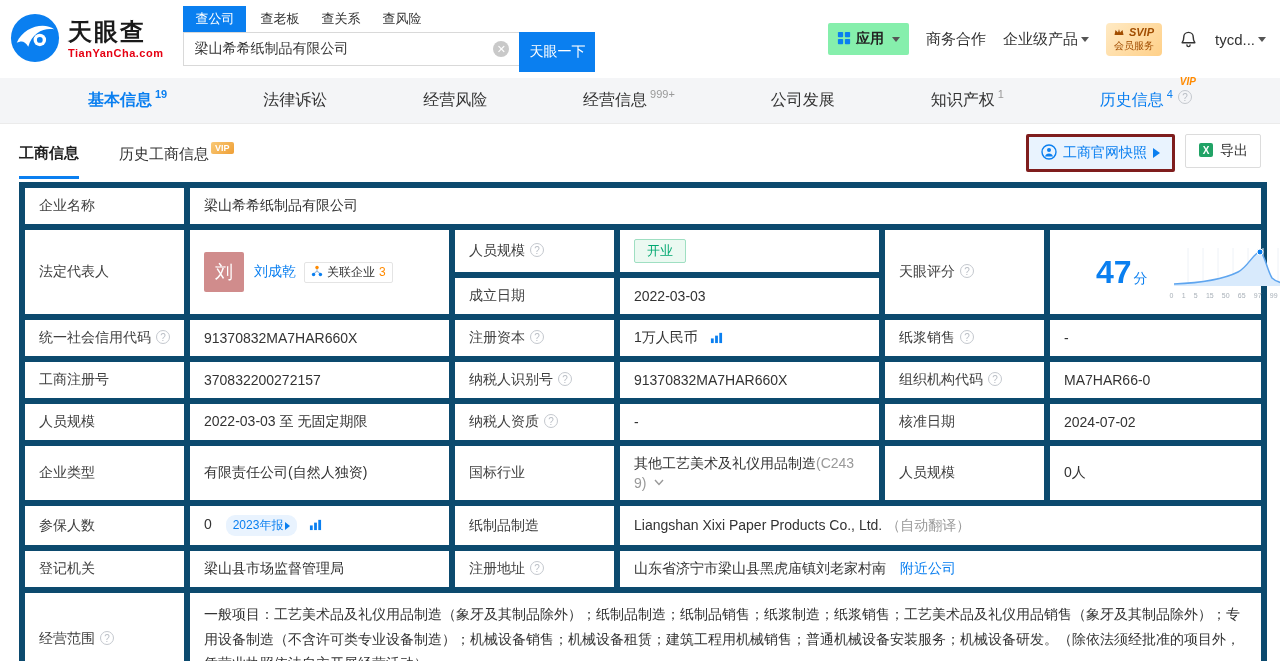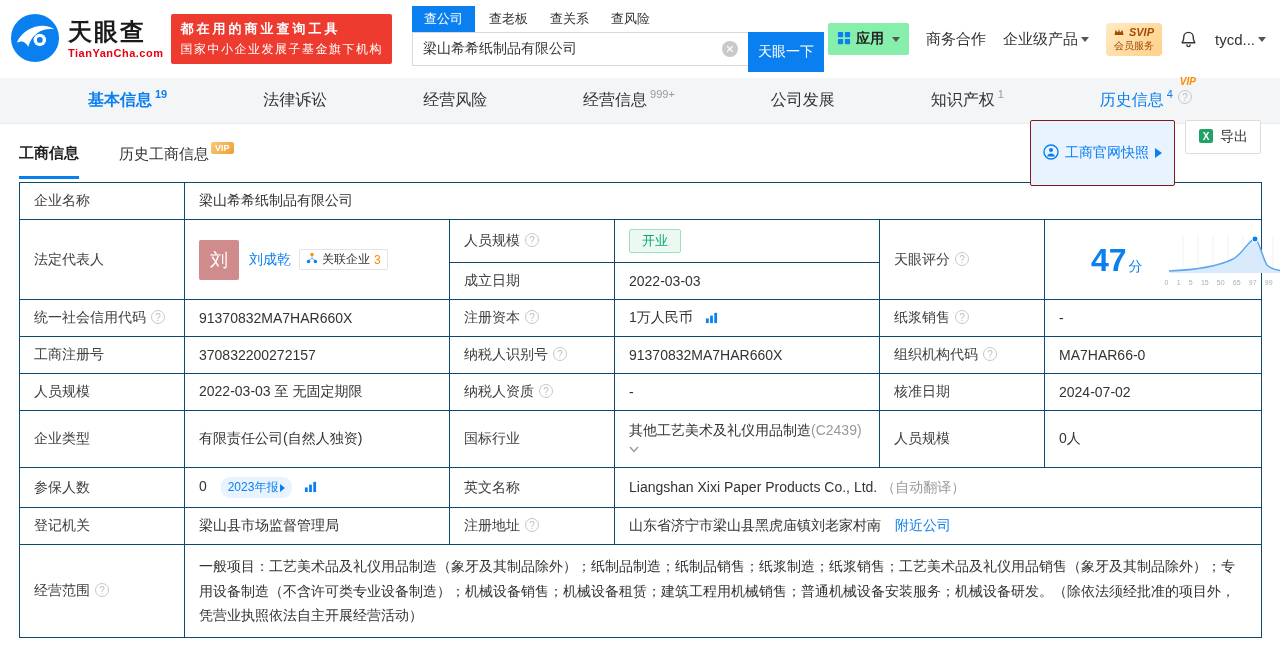--- a/index.html
+++ b/index.html
@@ -40,26 +40,26 @@
   .viptag-nav{position:absolute;top:-14px;right:-4px;font-size:10px;font-weight:bold;font-style:italic;color:#ff8a00;}
   .help{display:inline-block;width:14px;height:14px;border:1px solid #c4c8ce;border-radius:50%;color:#b9bec5;font-size:10px;line-height:13px;text-align:center;margin-left:5px;vertical-align:1px;cursor:pointer;box-sizing:border-box;}
   .help:before{content:"?";}
   
   .subrow{height:58px;display:flex;align-items:center;padding:0 19px;background:#fff;}
   .sub1{font-size:15px;font-weight:bold;color:#222;position:relative;cursor:pointer;}
   .sub1:after{content:"";position:absolute;left:0;right:0;bottom:-16px;height:3px;background:#0a7ff0;}
   .sub2{font-size:15px;color:#333;margin-left:40px;cursor:pointer;position:relative;}
   .vipbadge{display:inline-block;background:linear-gradient(135deg,#f9c977,#ef9f35);color:#fff;font-size:9px;font-weight:bold;padding:1px 4px;border-radius:2px;vertical-align:8px;margin-left:2px;}
   .subbtns{margin-left:auto;display:flex;gap:10px;}
-  .btn-snap{display:flex;align-items:center;gap:6px;height:32px;padding:16px 12px;background:#e9f3fe;border:1px solid #7f1d1d;border-radius:2px;color:#0a7ff0;font-size:14px;cursor:pointer;}
+  .btn-snap{display:flex;align-items:center;gap:6px;height:32px;padding:0 12px;background:#e9f3fe;border:3px solid #7f1d1d;border-radius:2px;color:#0a7ff0;font-size:14px;cursor:pointer;}
   .play{display:inline-block;width:0;height:0;border-top:5px solid transparent;border-bottom:5px solid transparent;border-left:7px solid #0a7ff0;}
   .btn-exp{display:flex;align-items:center;gap:6px;height:32px;padding:0 12px;background:#fff;border:1px solid #dcdcdc;border-radius:2px;color:#333;font-size:14px;cursor:pointer;}
   
   .tbl{border-collapse:collapse;width:1242px;margin-left:19px;table-layout:fixed;}
-  .tbl td{border:1px solid #0c4a6e;padding:9px 14px;font-size:14px;color:#333;vertical-align:middle;word-break:break-all;}
+  .tbl td{border:6px solid #0c4a6e;padding:9px 14px;font-size:14px;color:#333;vertical-align:middle;word-break:break-all;}
   .tbl td.lbl{color:#404040;}
   .rep{display:flex;align-items:center;}
   .avatar{width:40px;height:40px;background:#d08c8c;color:#fff;font-size:18px;border-radius:2px;display:flex;align-items:center;justify-content:center;flex:none;}
   .repname{margin-left:10px;font-size:14px;}
   .rel{display:inline-flex;align-items:center;gap:4px;border:1px solid #e4e4e4;border-radius:2px;padding:1px 6px;font-size:12px;color:#333;margin-left:8px;cursor:pointer;white-space:nowrap;}
   .rel .n{color:#ff8a00;}
   .status{display:inline-block;background:#ebf9f1;border:1px solid #9fdfc2;color:#00a870;font-size:13px;padding:2px 12px;border-radius:2px;}
   .annual{display:inline-flex;align-items:center;background:#e9f3fe;color:#0a7ff0;font-size:12px;padding:2px 7px;border-radius:9px;margin-left:10px;cursor:pointer;gap:2px;}
   .arrow-r{display:inline-block;width:0;height:0;border-top:4px solid transparent;border-bottom:4px solid transparent;border-left:5px solid #0a7ff0;}
   .icon-chart{margin-left:8px;vertical-align:-2px;cursor:pointer;}
@@ -85,24 +85,20 @@
         <circle cx="31" cy="28" r="6.5" fill="#fff"></circle>
         <circle cx="31" cy="28" r="3" fill="#0a7ff0"></circle>
       </svg>
     </span>
     <span class="logo-txt">
       <div class="cn">天眼查</div>
       <div class="en">TianYanCha.com</div>
     </span>
   </div>
 
-  <div class="promo">
-    <div class="l1">都在用的商业查询工具</div>
-    <div class="l2">国家中小企业发展子基金旗下机构</div>
-  </div>
 
   <div class="search">
     <div class="stabs">
       <span class="stab active">查公司</span>
       <span class="stab">查老板</span>
       <span class="stab">查关系</span>
       <span class="stab">查风险</span>
     </div>
     <div class="srow">
       <input class="sinput" value="梁山希希纸制品有限公司" style="">
@@ -343,21 +339,21 @@
             <span class="arrow-r"></span>
           </span>
       <span class="icon-chart">
         <svg width="13" height="13" viewBox="0 0 14 14">
               <rect x="1" y="8" width="3" height="5" fill="#0a7ff0"></rect>
               <rect x="5.5" y="5" width="3" height="8" fill="#0a7ff0"></rect>
               <rect x="10" y="2" width="3" height="11" fill="#0a7ff0"></rect>
             </svg>
       </span>
     </td>
-    <td class="lbl"><span>英文名称</span></td>
+    <td class="lbl"><span>纸制品制造</span></td>
     <td colspan="3">
       <span>Liangshan Xixi Paper Products Co., Ltd.</span>
       <span class="gray">（自动翻译）</span>
     </td>
   </tr>
   <tr>
     <td class="lbl"><span>登记机关</span></td>
     <td><span>梁山县市场监督管理局</span></td>
     <td class="lbl"><span>注册地址</span><span class="help"></span></td>
     <td colspan="3">

